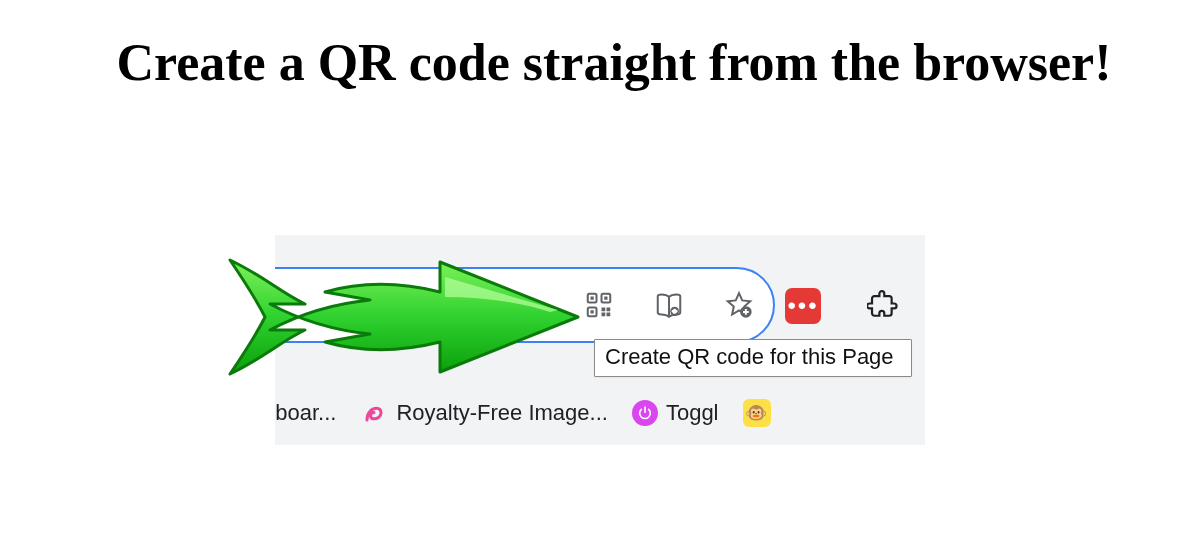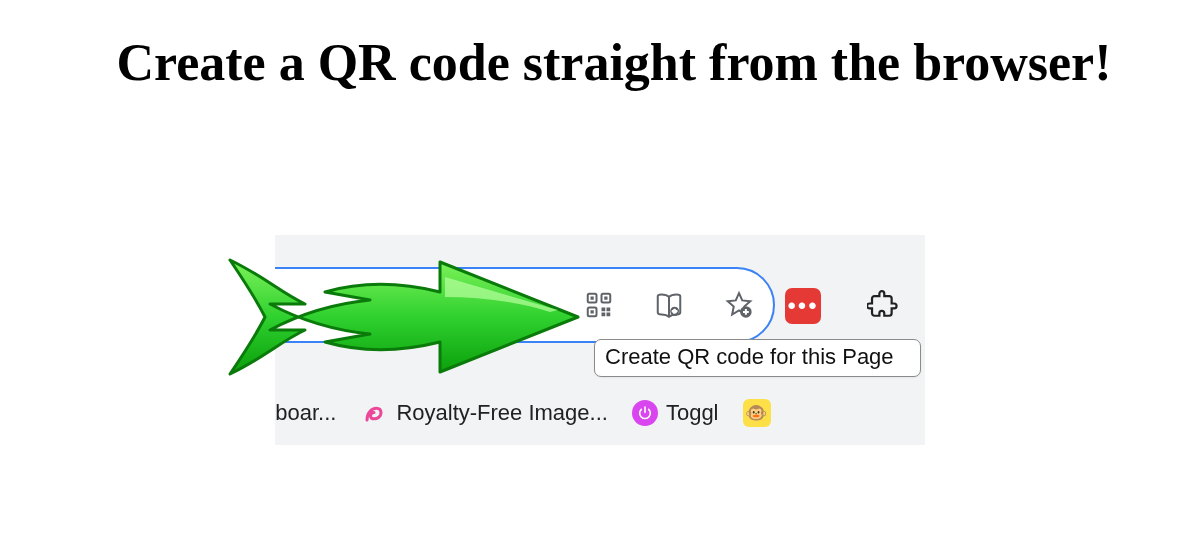--- a/index.html
+++ b/index.html
@@ -99,22 +99,22 @@
     display:flex; align-items:center; justify-content:center; font-size:18px;
   }
 
   
   .tooltip {
     position: absolute;
     left: 319px;
     top: 104px;
     background: #fff;
     border: 1.5px solid #8a8a8a;
-    border-radius: 7px;
-    padding: 4px 26px 6px 10px;
+    border-radius: 1px;
+    padding: 4px 17px 6px 10px;
     font-size: 22px;
     color: #111;
     box-shadow: 0 1px 2px rgba(0,0,0,.05);
     white-space: nowrap;
   }
 
   
   .arrow-wrap {
     position: absolute;
     left: 210px;

